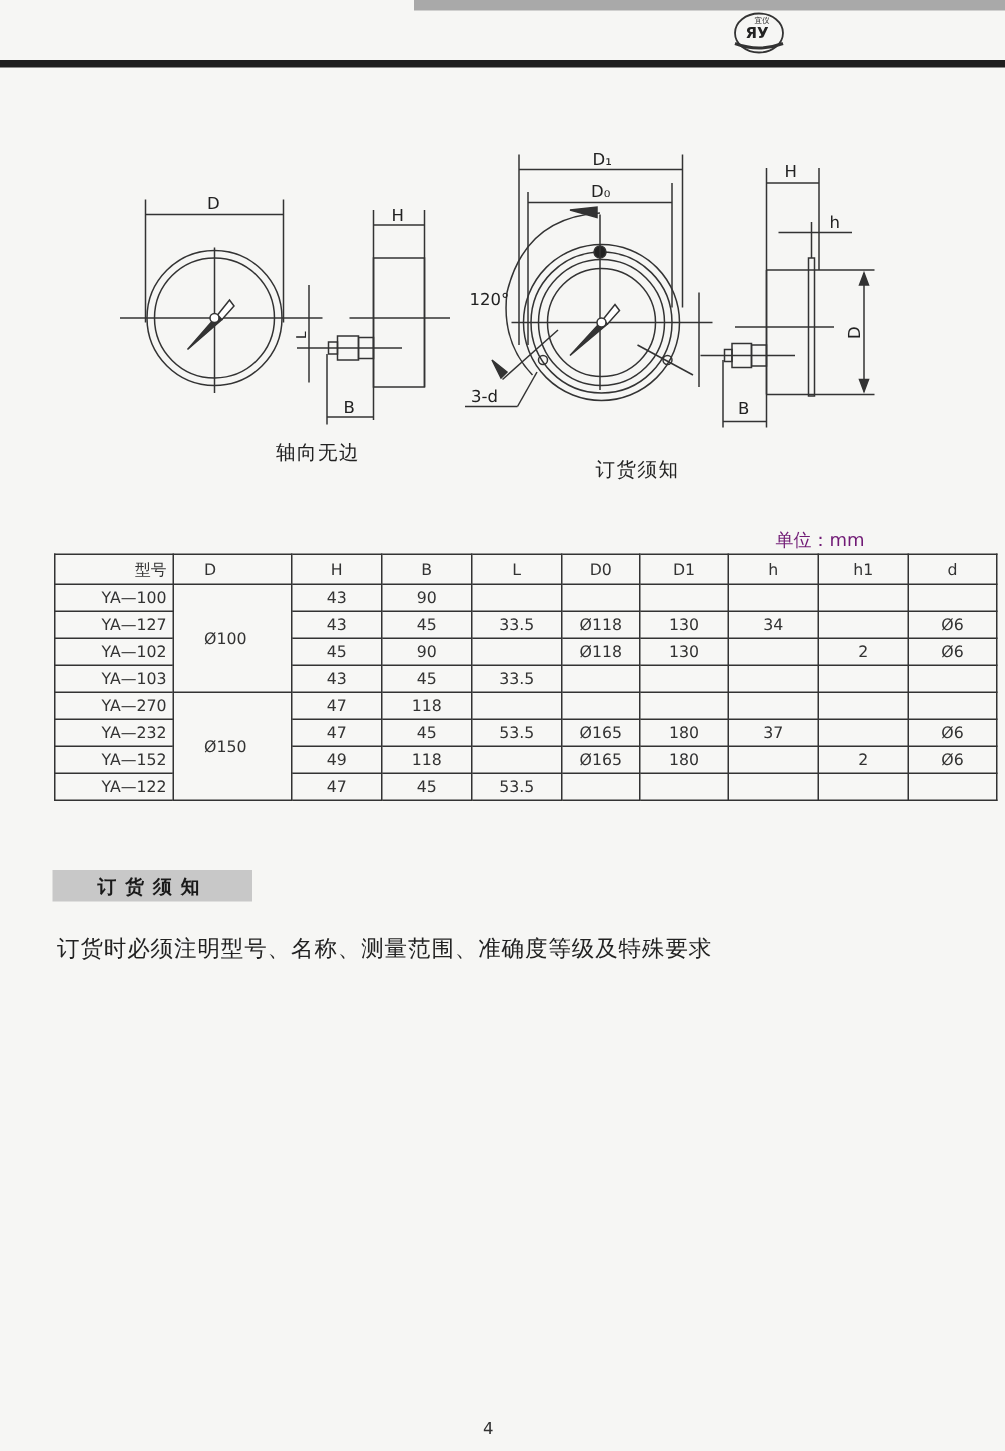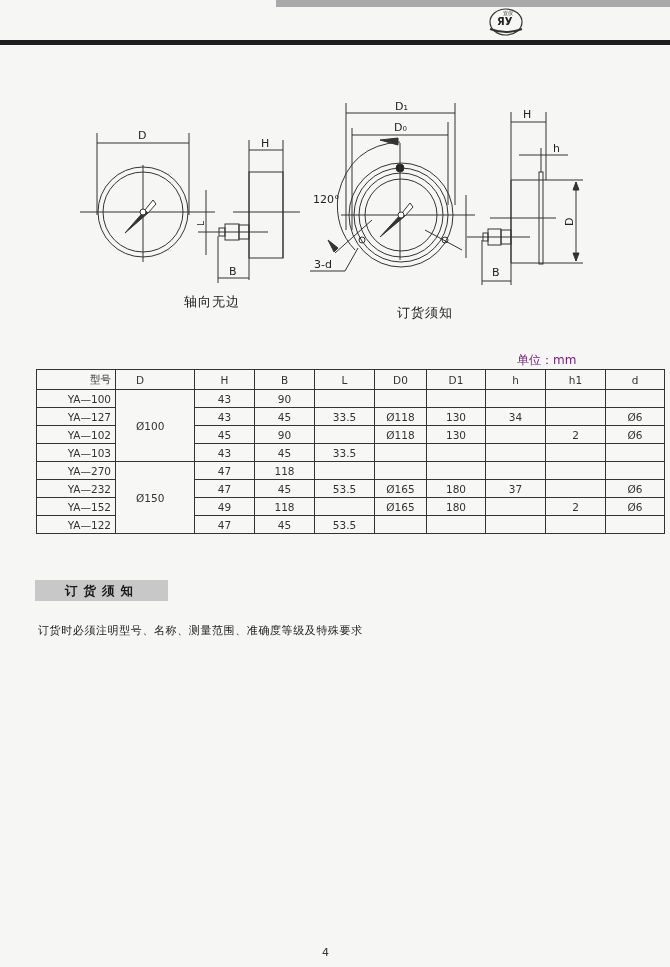--- a/index.html
+++ b/index.html
@@ -32,21 +32,21 @@
   }
   table.spec td.model { text-align:right; padding-left:6px; }
   table.spec td.left { text-align:left; padding-left:20px; }
   table.spec tr.head td { height:19px; }
 
   .notice-tag {
     position:absolute; left:35px; top:580px; width:133px; height:21px;
     background:#c8c8c8; font-size:12.5px; font-weight:bold; color:#1a1a1a;
     letter-spacing:6px; line-height:21px; padding-left:30px; box-sizing:border-box;
   }
-  .notice-text { position:absolute; left:38px; top:623px; font-size:11px; color:#222; letter-spacing:0.6px; }
+  .notice-text { position:absolute; left:38px; top:623px; font-size:15px; color:#222; letter-spacing:0.6px; }
   .page-num { position:absolute; left:322px; top:946px; font-size:11px; color:#333; }
 </style>
 </head>
 <body>
 
 <div class="top-gray"></div>
 
 <div class="brand">
   <svg class="brand-logo" viewBox="0 0 36 34">
     <ellipse cx="18" cy="17" rx="16" ry="13" fill="none" stroke="#333" stroke-width="1.2"></ellipse>

